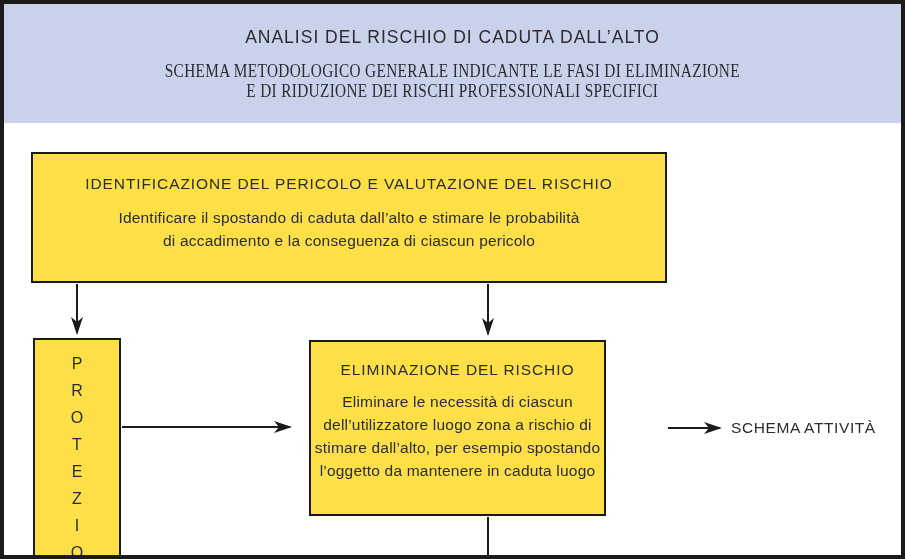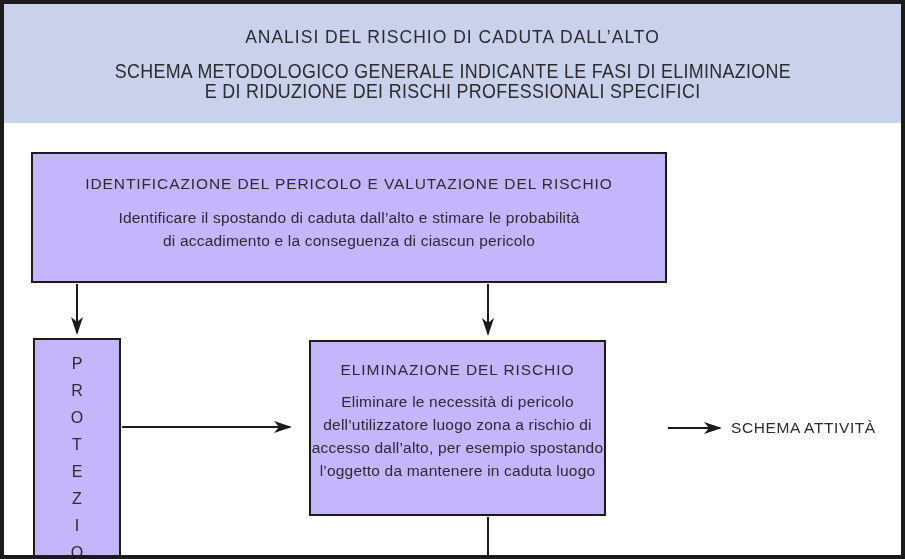--- a/index.html
+++ b/index.html
@@ -33,34 +33,35 @@
     z-index:1;
   }
   .header-title{
     font-size:17.5px;
     letter-spacing:1px;
     line-height:20px;
     color:var(--ink);
   }
   .header-subtitle{
     margin-top:14px;
-    font-size:21px;
+    font-size:18px;
     line-height:20px;
     letter-spacing:0.4px;
     color:var(--ink);
+    font-family:Liberation Serif, serif;
   }
   .condensed{
     display:inline-block;
     transform:scaleX(0.85);
     transform-origin:50% 50%;
     white-space:nowrap;
   }
   .flow-box{
     position:absolute;
-    background:#c4b5fd;
+    background:#fde047;
     border:2px solid var(--line);
     text-align:center;
     z-index:2;
   }
   .box-identification{
     left:31px;top:152px;width:636px;height:131px;
     padding-top:21px;
   }
   .box-identification .box-title{
     font-size:15.5px;
@@ -144,23 +145,23 @@
     <div class="vert-letter">T</div>
     <div class="vert-letter">E</div>
     <div class="vert-letter">Z</div>
     <div class="vert-letter">I</div>
     <div class="vert-letter">O</div>
   </div>
 
   <div class="flow-box box-elimination">
     <div class="box-title">ELIMINAZIONE DEL RISCHIO</div>
     <div class="box-body">
-      <span>Eliminare le necessità di pericolo</span><br>
+      <span>Eliminare le necessità di ciascun</span><br>
       <span>dell’utilizzatore luogo zona a rischio di</span><br>
-      <span>accesso dall’alto, per esempio spostando</span><br>
+      <span>stimare dall’alto, per esempio spostando</span><br>
       <span>l’oggetto da mantenere in caduta luogo</span>
     </div>
   </div>
 
   <div class="start-activity">SCHEMA ATTIVITÀ</div>
 
   <svg class="connectors" width="905" height="559" viewBox="0 0 905 559">
     <defs>
       <marker id="arrowhead" markerWidth="18" markerHeight="12" refX="16" refY="6" orient="auto" markerUnits="userSpaceOnUse">
         <path d="M0,0 L18,6 L0,12 L5,6 Z"></path>

